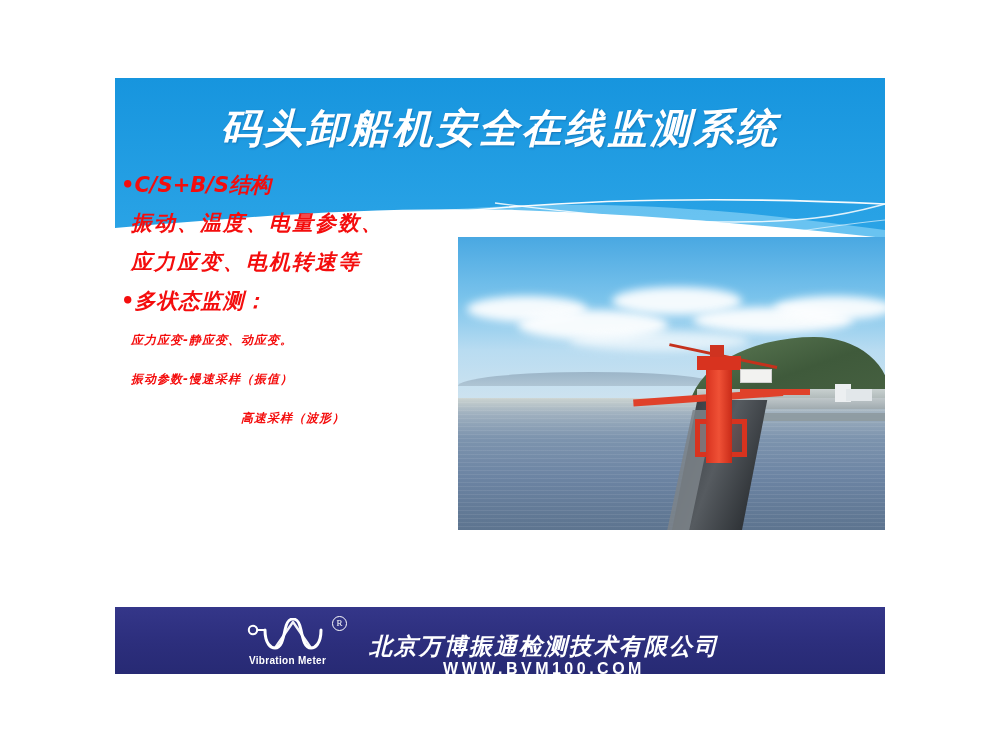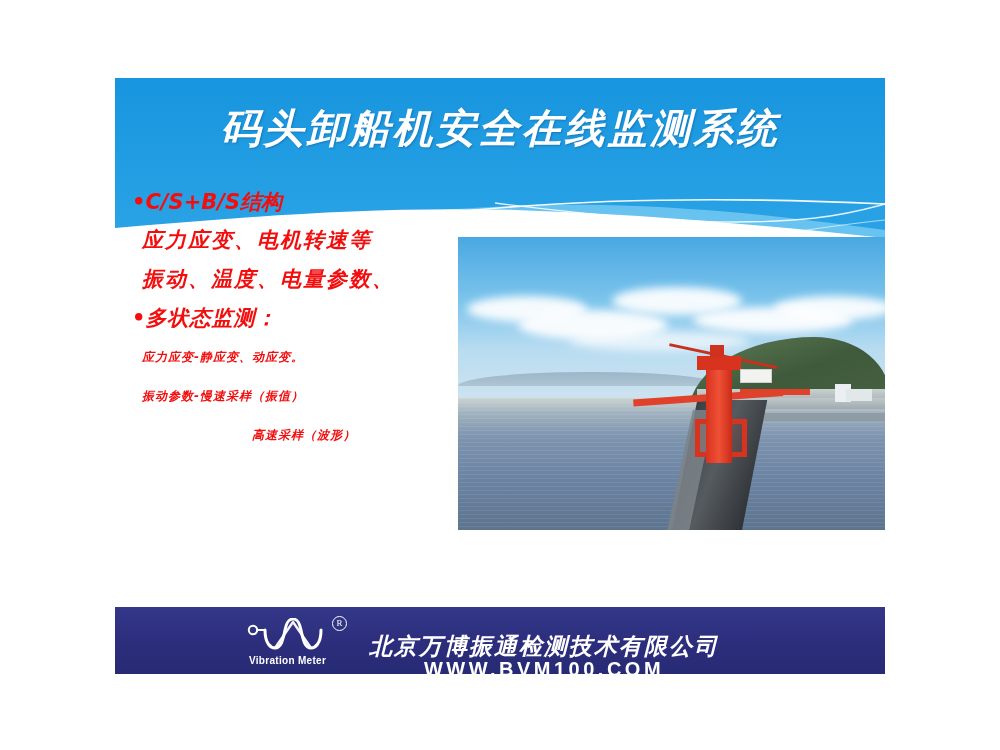--- a/index.html
+++ b/index.html
@@ -58,24 +58,23 @@
     font-style: italic;
     letter-spacing: 3px;
     line-height: 1.1;
     text-shadow: 1px 1px 2px rgba(0,60,120,0.35);
     white-space: nowrap;
   }
 
   
   .bullets {
     position: absolute;
-    left: 17px;
+    left: 6px;
     top: 88px;
     width: 360px;
-    margin-top: 17px;
   }
   .line {
     color: #f40d0d;
     font-family: "DejaVu Sans", "Liberation Sans", sans-serif;
     font-weight: bold;
     font-style: italic;
     white-space: nowrap;
   }
   .line.b1 { font-size: 21px; line-height: 38px; letter-spacing: 0px; }
   .line.b2 { font-size: 21px; line-height: 39px; letter-spacing: 1px; }
@@ -317,21 +316,21 @@
     font-size: 23px;
     font-weight: bold;
     font-style: italic;
     letter-spacing: 2px;
     line-height: 26px;
     white-space: nowrap;
   }
   .foot-url {
     color: #ffffff;
     font-family: "Liberation Sans", sans-serif;
-    font-size: 20px;
+    font-size: 16px;
     font-weight: bold;
     letter-spacing: 3.5px;
     line-height: 20px;
     white-space: nowrap;
   }
 </style>
 </head>
 <body>
 
 <div id="slide">
@@ -351,24 +350,24 @@
       <path d="M 640,160 C 690,152 730,146 770,142" stroke="#ffffff" stroke-width="1.2" fill="none" opacity="0.6"></path>
     </svg>
 
     <div class="title">码头卸船机安全在线监测系统</div>
 
     <div class="bullets">
       <div class="line b1">
         <span class="dot">•</span><span>C/S+B/S结构</span>
       </div>
       <div class="line sub">
+        <span>振动、温度、电量参数、</span>
+      </div>
+      <div class="line sub">
         <span>应力应变、电机转速等</span>
-      </div>
-      <div class="line sub">
-        <span>振动、温度、电量参数、</span>
       </div>
       <div class="line b2">
         <span class="dot">•</span><span>多状态监测：</span>
       </div>
       <div class="line sub2">
         <span>应力应变-静应变、动应变。</span>
       </div>
       <div class="line sub2">
         <span>振动参数-慢速采样（振值）</span>
       </div>

